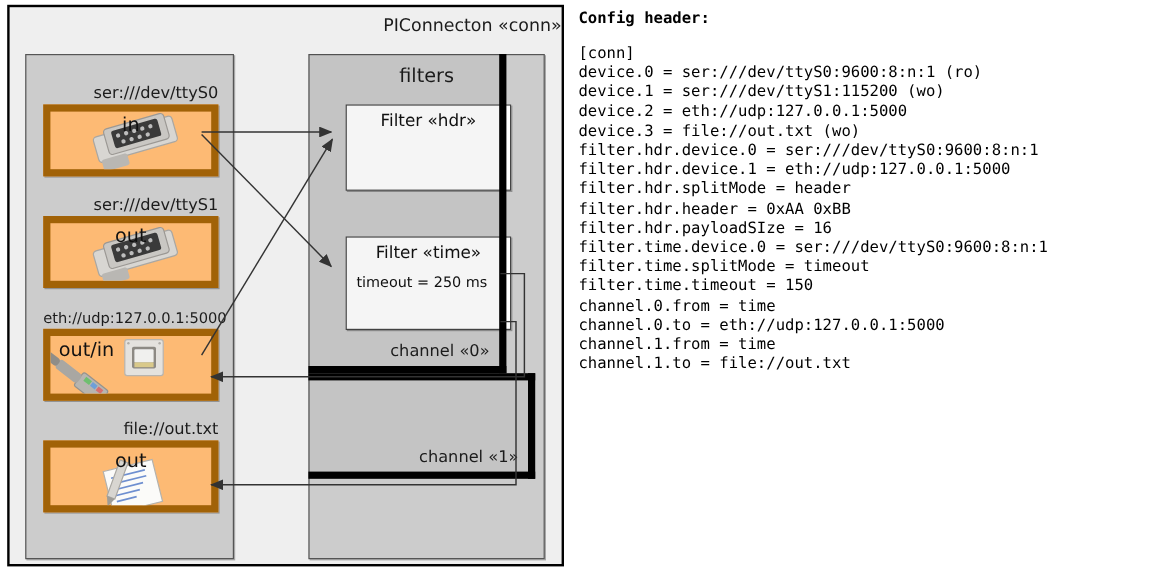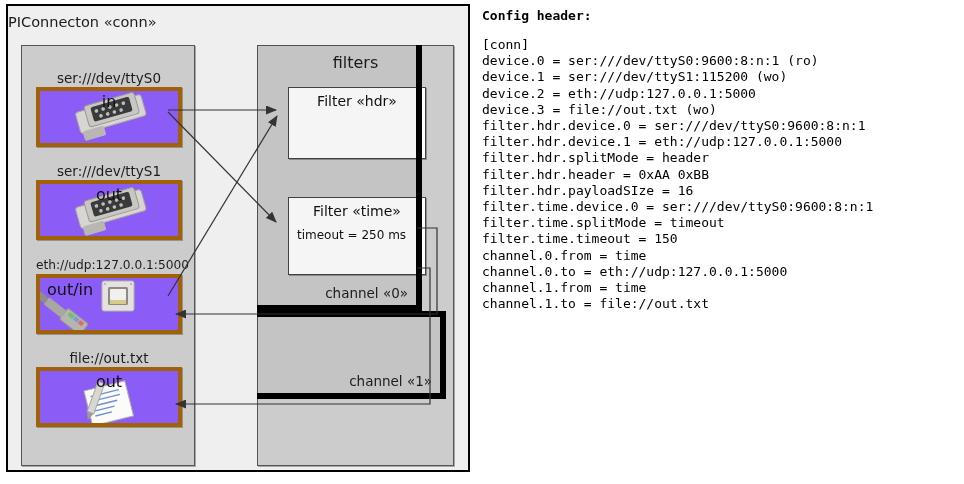--- a/index.html
+++ b/index.html
@@ -2,38 +2,38 @@
 <html><head>
 <meta charset="utf-8">
 <style>
   html,body{margin:0;padding:0;background:#fff;}
   body{width:964px;height:484px;position:relative;overflow:hidden;
        font-family:"DejaVu Sans","Liberation Sans",sans-serif;}
 
   
   #diagram{position:absolute;left:6px;top:4px;width:464px;height:468px;
            border:2px solid #000;background:#efefef;box-sizing:border-box;}
-  #diagram-title{position:absolute;left:0;top:8px;width:100%;text-align:left;
+  #diagram-title{position:absolute;left:0;top:8px;width:100%;text-align:right;
                  font-size:14.5px;color:#1c1c1c;}
 
   
   .panel{position:absolute;background:#cccccc;border:1px solid #555;
          box-shadow:1px 1px 0 rgba(0,0,0,.30);box-sizing:border-box;}
   .panel-title{position:absolute;left:0;top:7px;width:100%;text-align:center;
                font-size:16px;color:#1c1c1c;}
 
   #devices-panel{left:13px;top:39px;width:174px;height:421px;}
   #filters-panel{left:249px;top:39px;width:197px;height:421px;}
 
   
   .dev{position:absolute;left:14px;width:146px;}
-  .dev-label{text-align:center;font-size:13.5px;color:#1c1c1c;
+  .dev-label{text-align:right;font-size:13.5px;color:#1c1c1c;
              white-space:nowrap;line-height:17px;}
   .dev-label.small{font-size:12.2px;}
-  .dev-box{position:relative;height:60px;background:#8b5cf6;border:4px solid #a16207;
+  .dev-box{position:relative;height:60px;background:#fdba74;border:6px solid #a16207;
            box-shadow:1px 1px 0 rgba(0,0,0,.28);box-sizing:border-box;overflow:hidden;text-decoration:underline;}
   .dev-io{position:absolute;font-size:16px;color:#111;z-index:3;}
 
   
   .fbox{position:absolute;background:#fff;border:1px solid #444;
         box-shadow:1px 1px 0 rgba(0,0,0,.30);box-sizing:border-box;}
   .fbox-title{text-align:center;font-size:14px;color:#111;margin-top:5px;}
   .fbox-attrs{font-size:12px;color:#111;margin:9px 0 0 8px;line-height:15px;}
   .fbox-attrs div{white-space:nowrap;}
 

